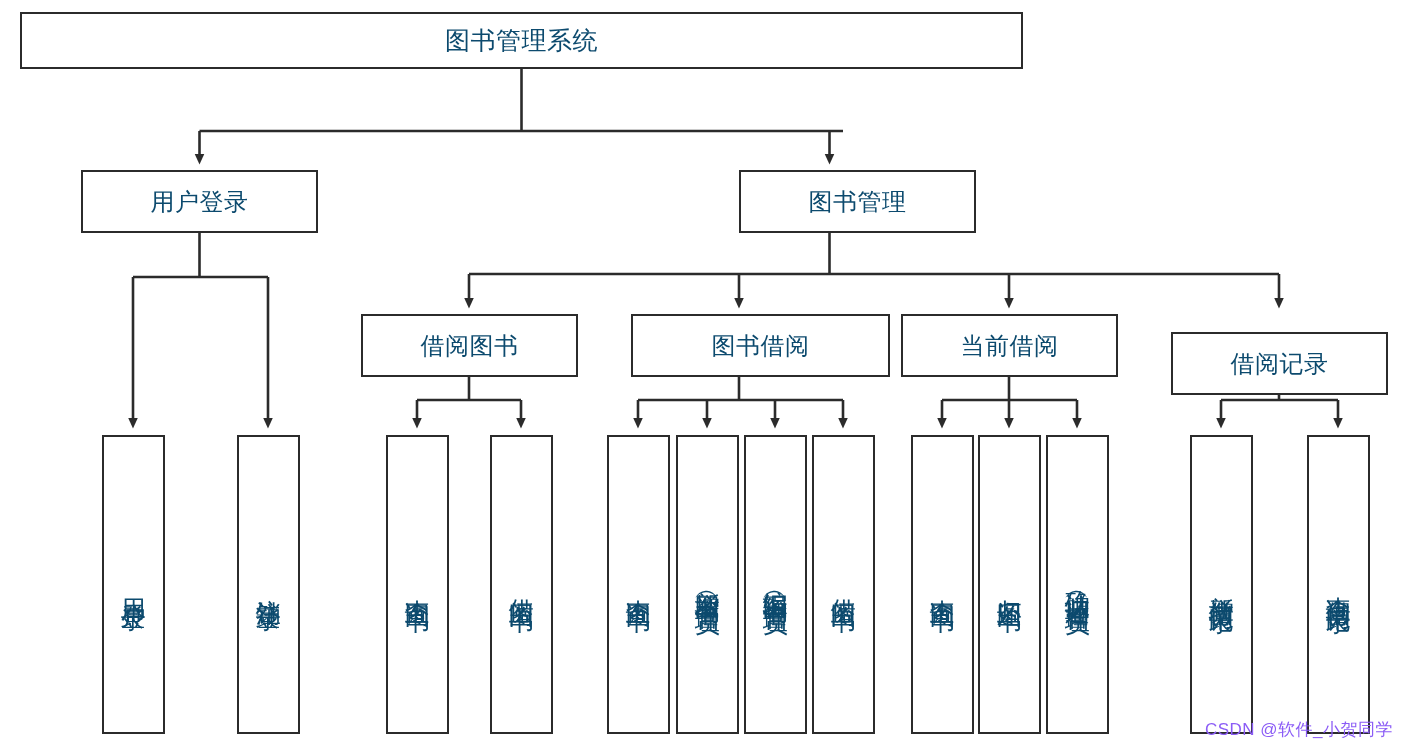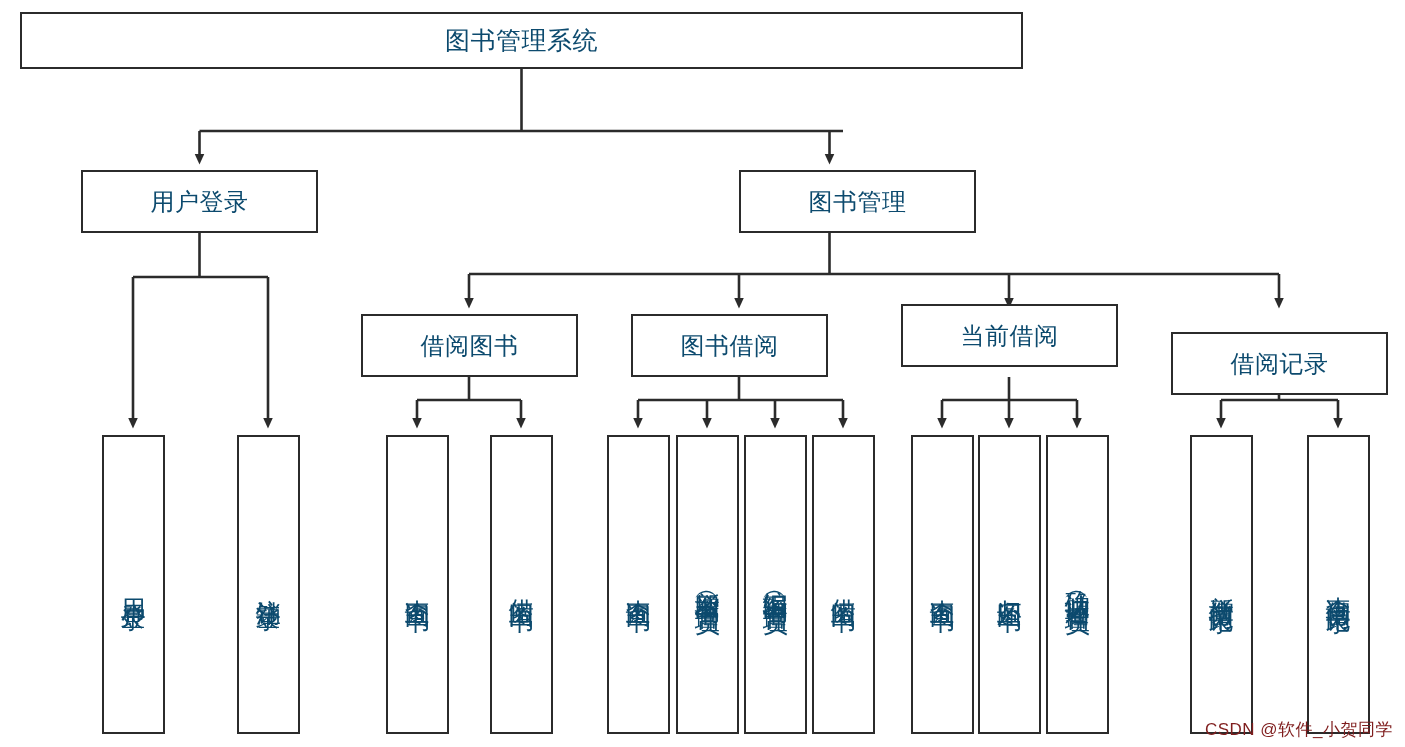--- a/index.html
+++ b/index.html
@@ -51,21 +51,21 @@
     line-height: 1.05;
   }
   .node-box.level-1 .node-label { font-size: 25px; }
   .node-box.level-2 .node-label { font-size: 24px; }
   .node-box.level-3 .node-label { font-size: 24px; }
   #watermark {
     position: absolute;
     right: 12px;
     bottom: 6px;
     font-size: 17px;
-    color: #7f1d1d;
+    color: #8b5cf6;
     white-space: nowrap;
     letter-spacing: 0.5px;
     pointer-events: none;
   }
 </style>
 </head>
 <body>
 
 <div id="diagram-root">
 
@@ -128,24 +128,24 @@
   <div class="node-box level-2" style="left:81px; top:170px; width:237px; height:63px;">
     <span class="node-label">用户登录</span>
   </div>
   <div class="node-box level-2" style="left:711px; top:170px; width:237px; height:63px;margin-left:28px;">
     <span class="node-label">图书管理</span>
   </div>
 
   <div class="node-box level-3" style="left:361px; top:314px; width:217px; height:63px;">
     <span class="node-label">借阅图书</span>
   </div>
-  <div class="node-box level-3" style="left:631px; top:314px; width:197px; height:63px;">
+  <div class="node-box level-3" style="left:631px; top:314px; width:259px; height:63px;">
     <span class="node-label">图书借阅</span>
   </div>
-  <div class="node-box level-3" style="left:901px; top:304px; width:217px; height:63px;">
+  <div class="node-box level-3" style="left:901px; top:314px; width:217px; height:63px;">
     <span class="node-label">当前借阅</span>
   </div>
   <div class="node-box level-3" style="left:1171px; top:332px; width:217px; height:63px;">
     <span class="node-label">借阅记录</span>
   </div>
 
   <div class="node-box vertical" style="left:102px; top:435px; width:63px; height:299px;">
     <span class="node-label">用户登录</span>
   </div>
   <div class="node-box vertical" style="left:237px; top:435px; width:63px; height:299px;">

